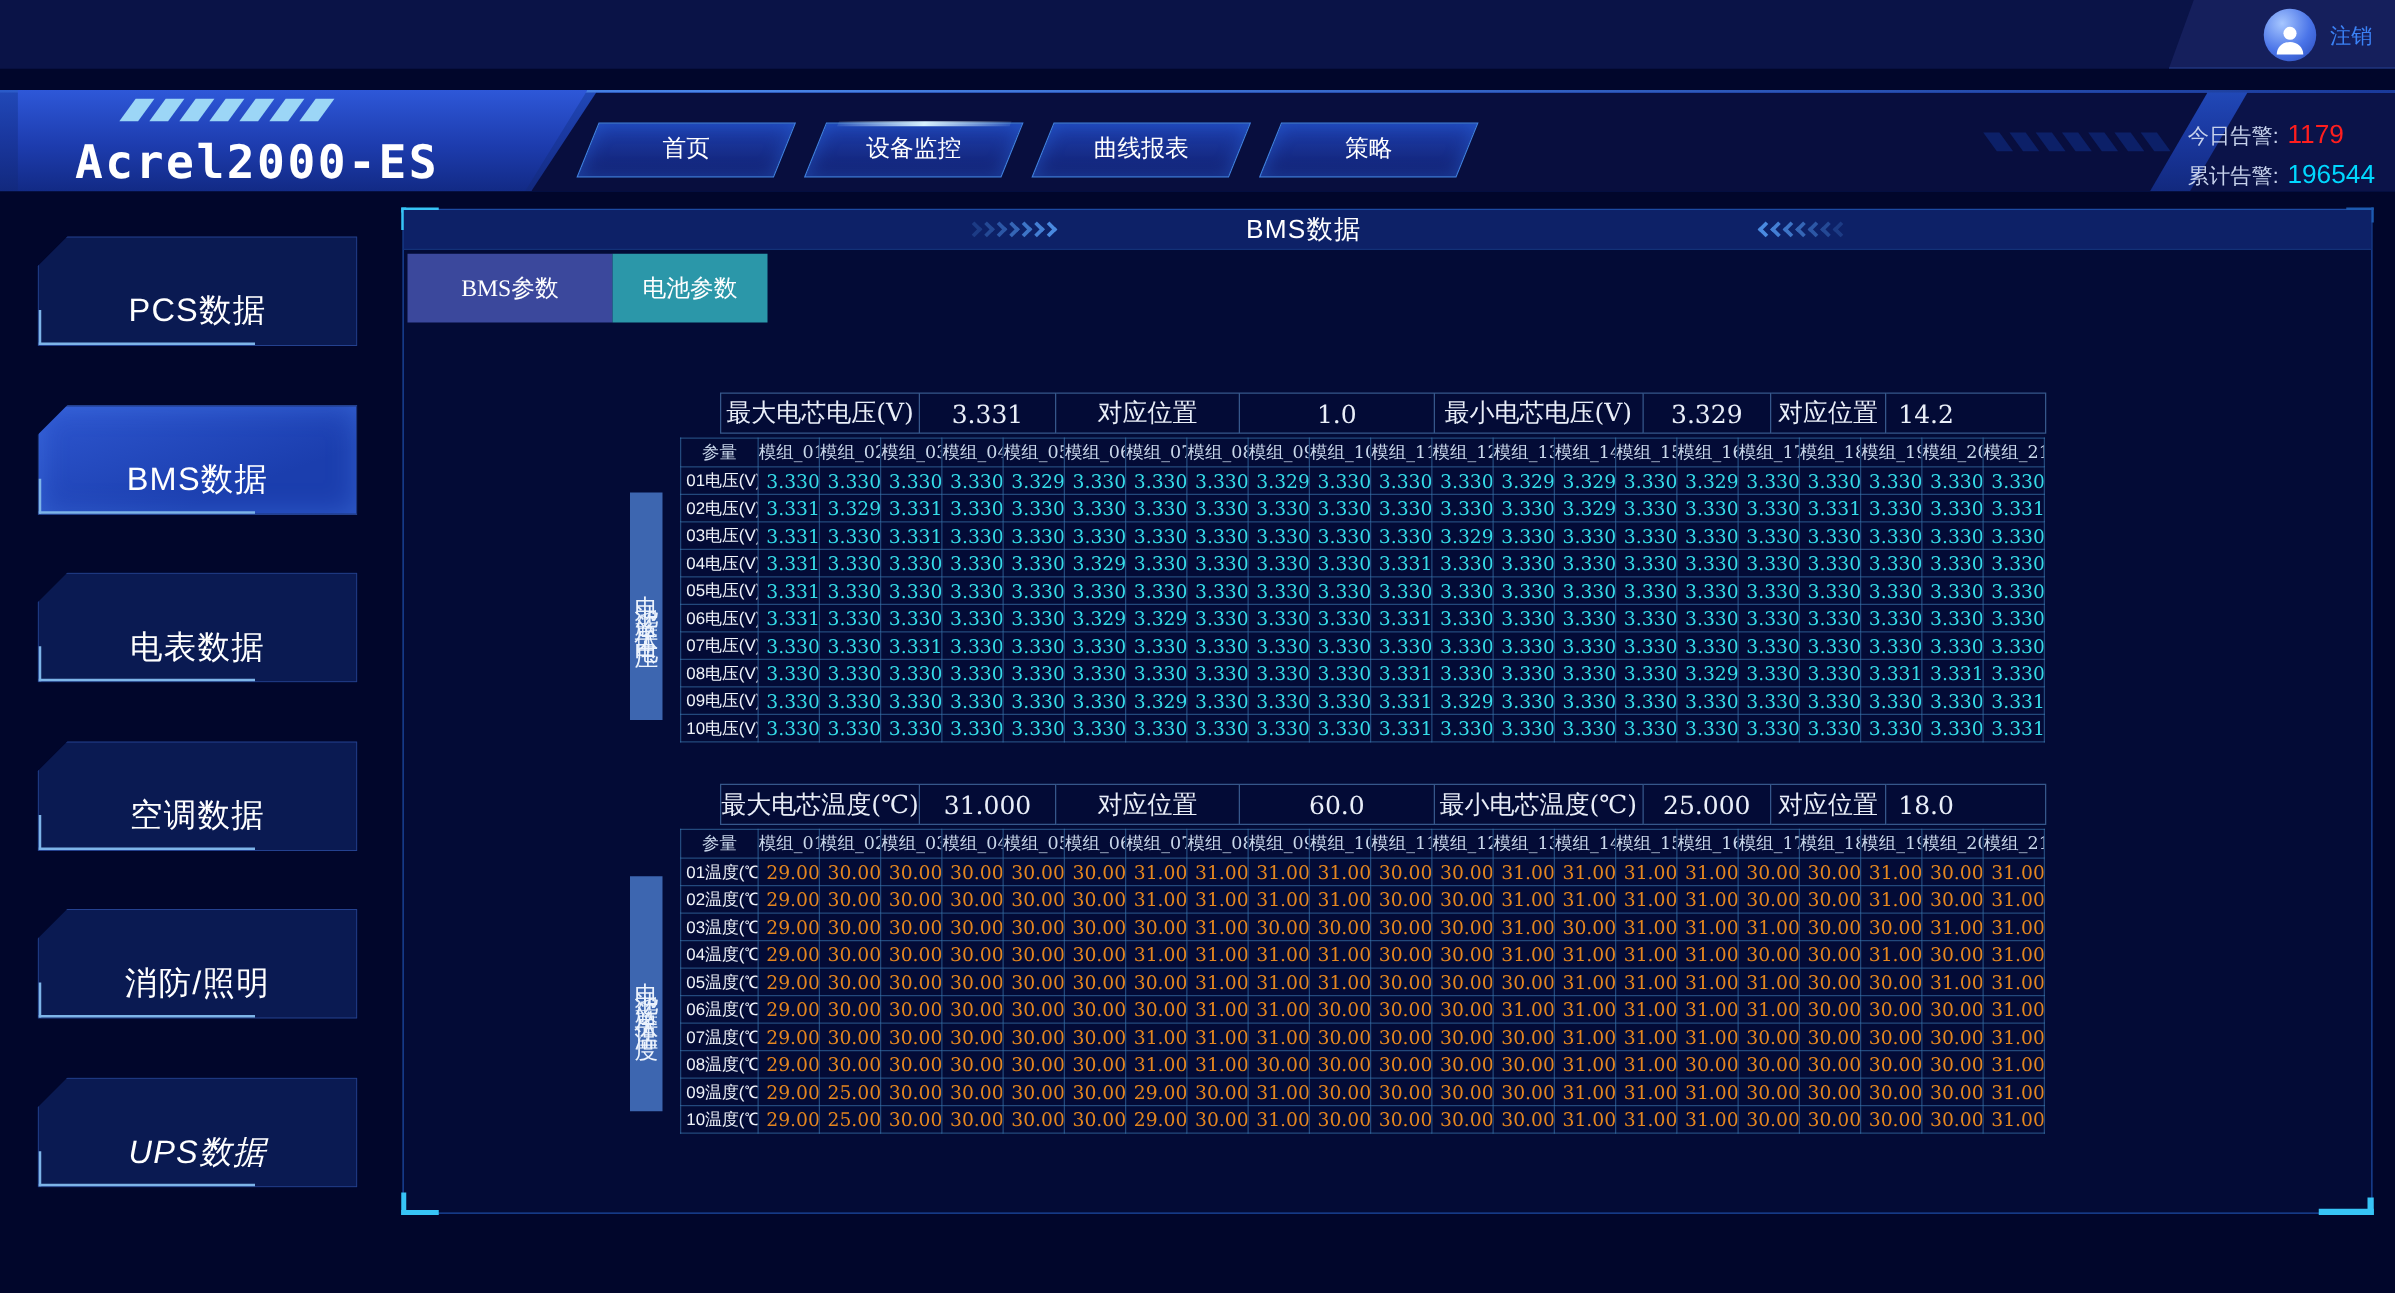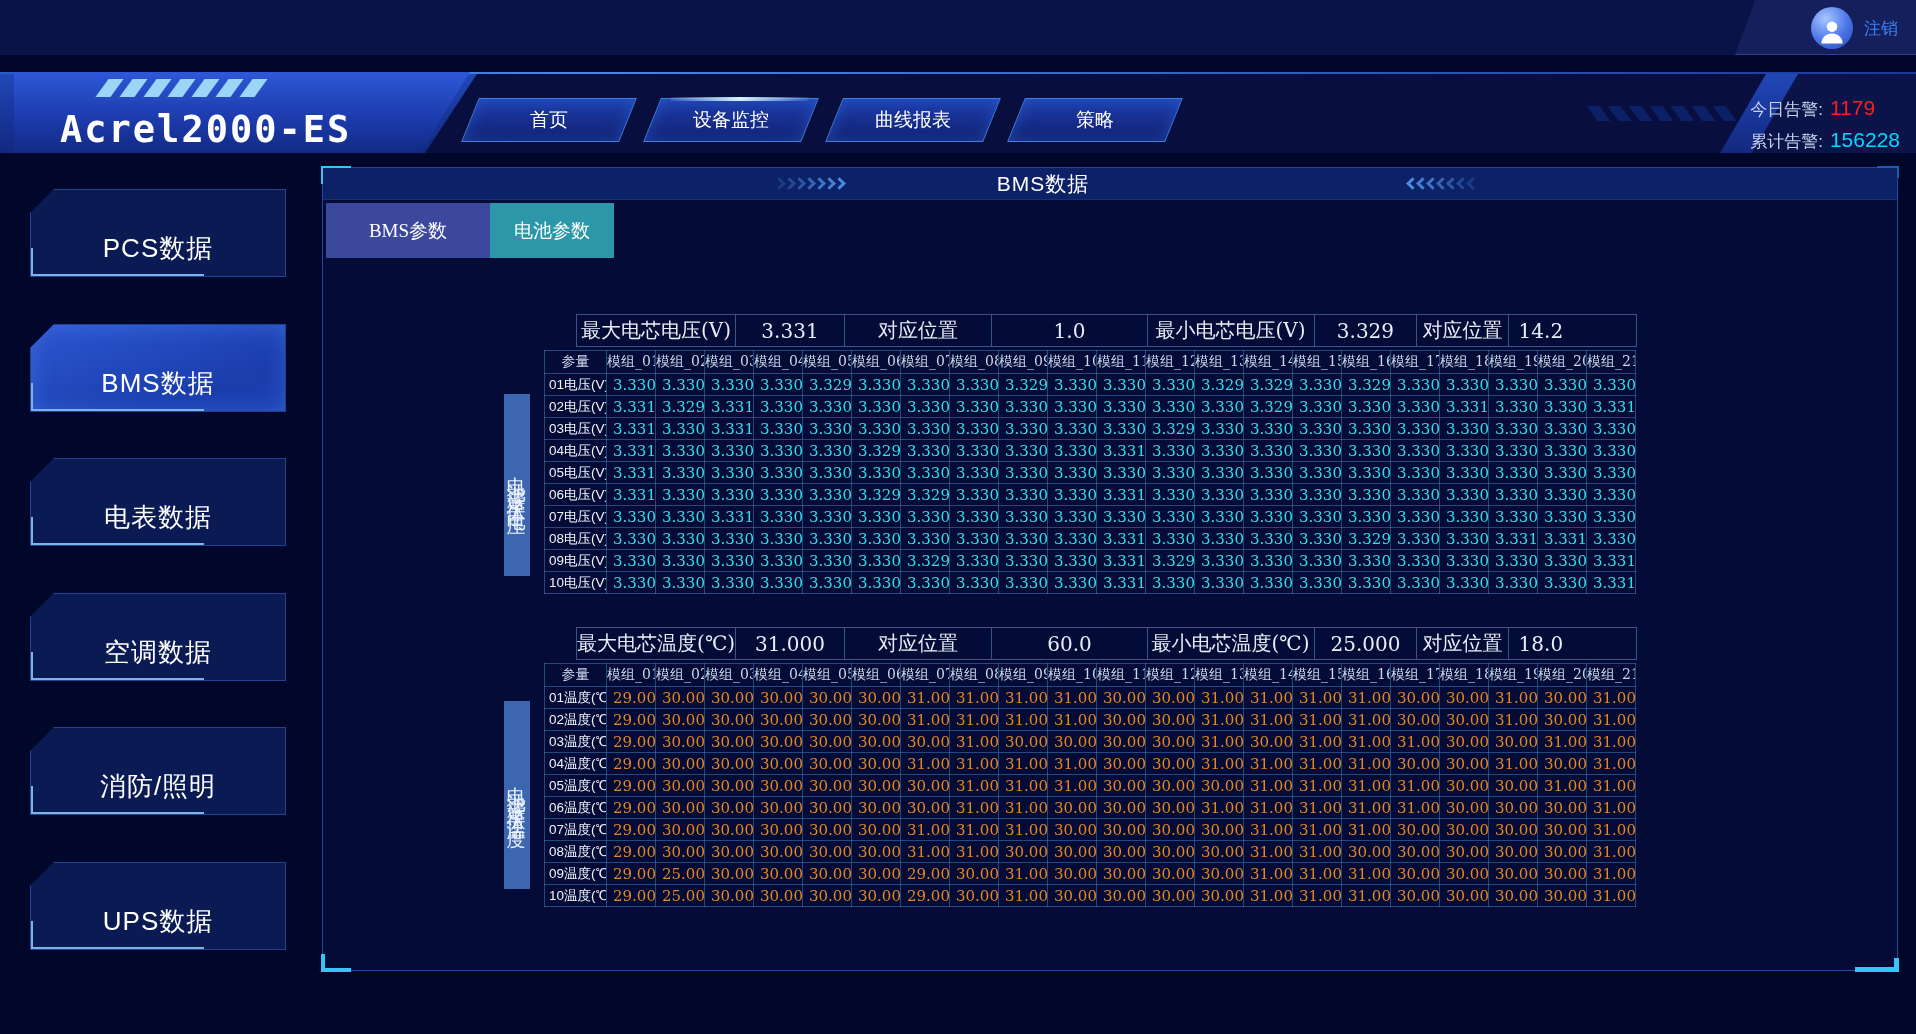--- a/index.html
+++ b/index.html
@@ -181,21 +181,21 @@
         <i></i>
         <i></i>
         <i></i>
         <i></i>
     </div>
     <div class="alarm-block">
       <div>
         <span class="lbl">今日告警:</span><span class="red">1179</span>
       </div>
       <div>
-        <span class="lbl">累计告警:</span><span class="cyan">156228</span>
+        <span class="lbl">累计告警:</span><span class="cyan">196544</span>
       </div>
     </div>
   </div>
 
   <div id="sidebar">
       <div class="side-item" style="top: 189px;">
         <div class="slashes side-slashes" style="top: -17px; left: 34px;">
           <i></i>
           <i></i>
           <i></i>
@@ -247,21 +247,21 @@
           <i></i>
           <i></i>
           <i></i>
           <i></i>
           <i></i>
           <i></i>
           <i></i>
         </div>
         <div class="lab">消防/照明</div>
       </div>
-      <div class="side-item" style="top: 862px;">
+      <div class="side-item" style="top: 862px; font-style: italic;">
         <div class="slashes side-slashes" style="top: -17px; left: 34px;">
           <i></i>
           <i></i>
           <i></i>
           <i></i>
           <i></i>
           <i></i>
           <i></i>
         </div>
         <div class="lab">UPS数据</div>

